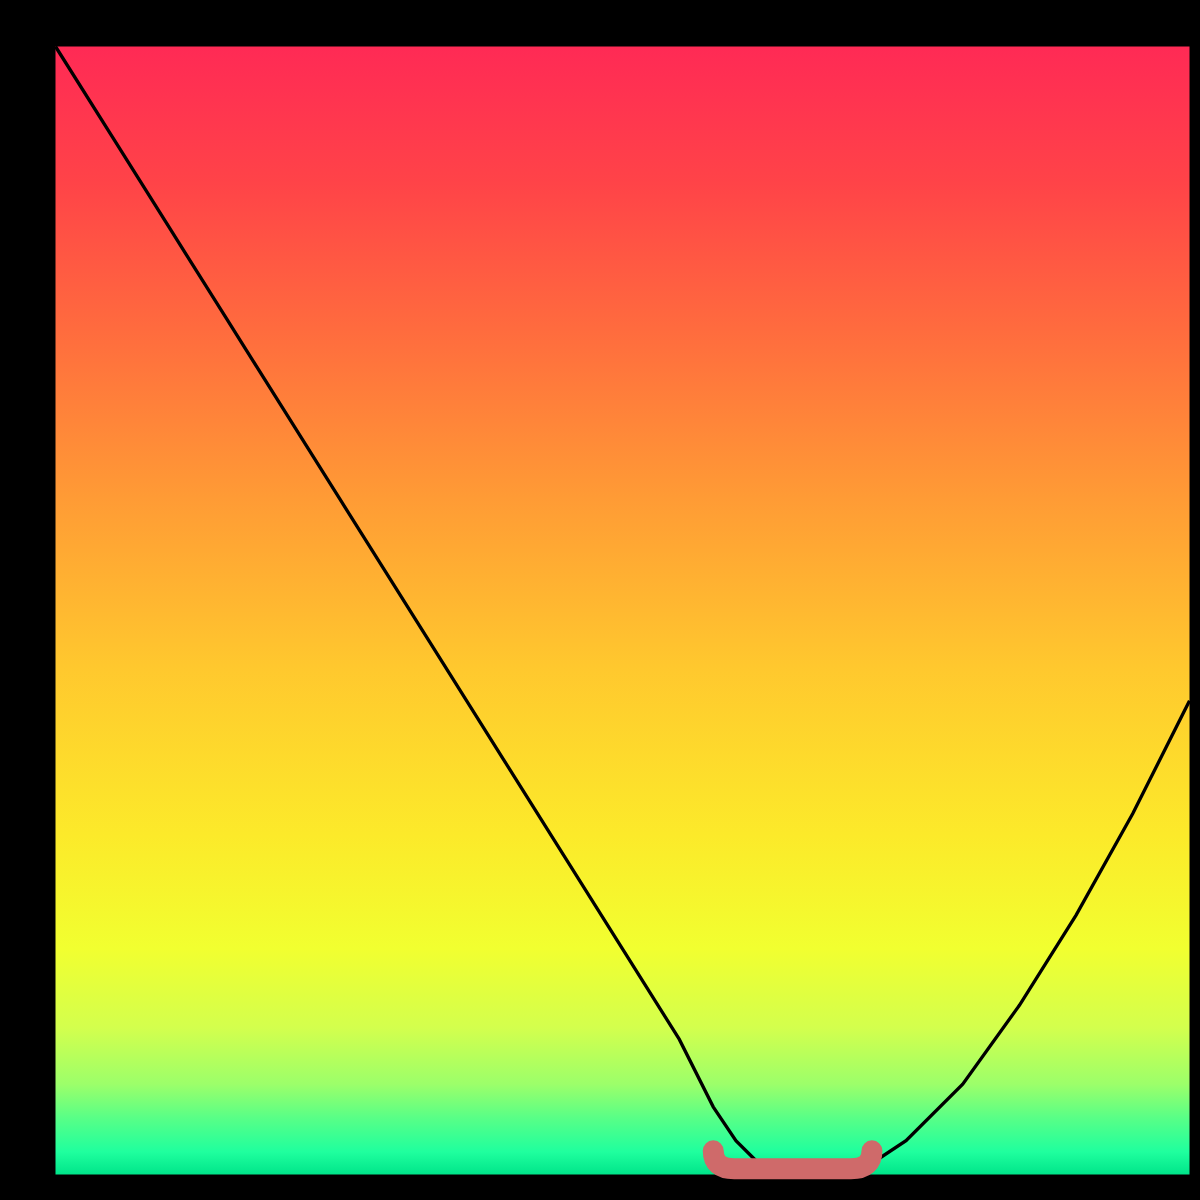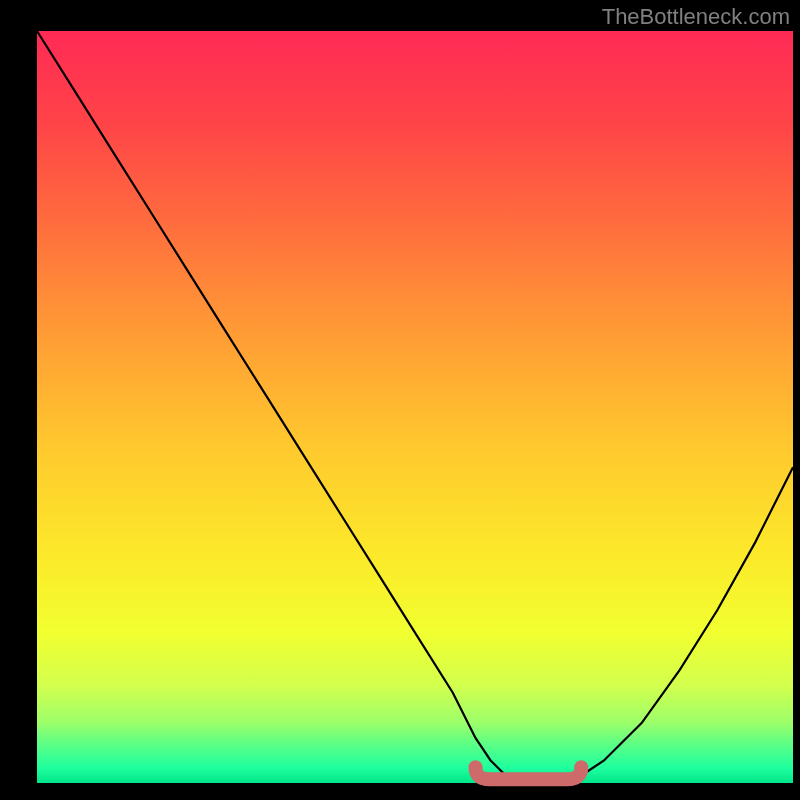--- a/index.html
+++ b/index.html
@@ -25,21 +25,20 @@
     z-index: 10;
   }
   svg {
     display: block;
   }
 </style>
 </head>
 <body>
 
 <div class="container">
-  <div class="watermark">TheBottleneck.com</div>
   <svg id="chart-svg" width="800" height="800" viewBox="0 0 800 800">
     <defs>
       <linearGradient id="bg-grad" x1="0" y1="0" x2="0" y2="1">
           <stop offset="0%" stop-color="#ff2a55"></stop>
           <stop offset="12%" stop-color="#ff4348"></stop>
           <stop offset="25%" stop-color="#ff6b3e"></stop>
           <stop offset="40%" stop-color="#ff9b35"></stop>
           <stop offset="55.00000000000001%" stop-color="#ffc82e"></stop>
           <stop offset="70%" stop-color="#fcea2a"></stop>
           <stop offset="80%" stop-color="#f1ff30"></stop>

